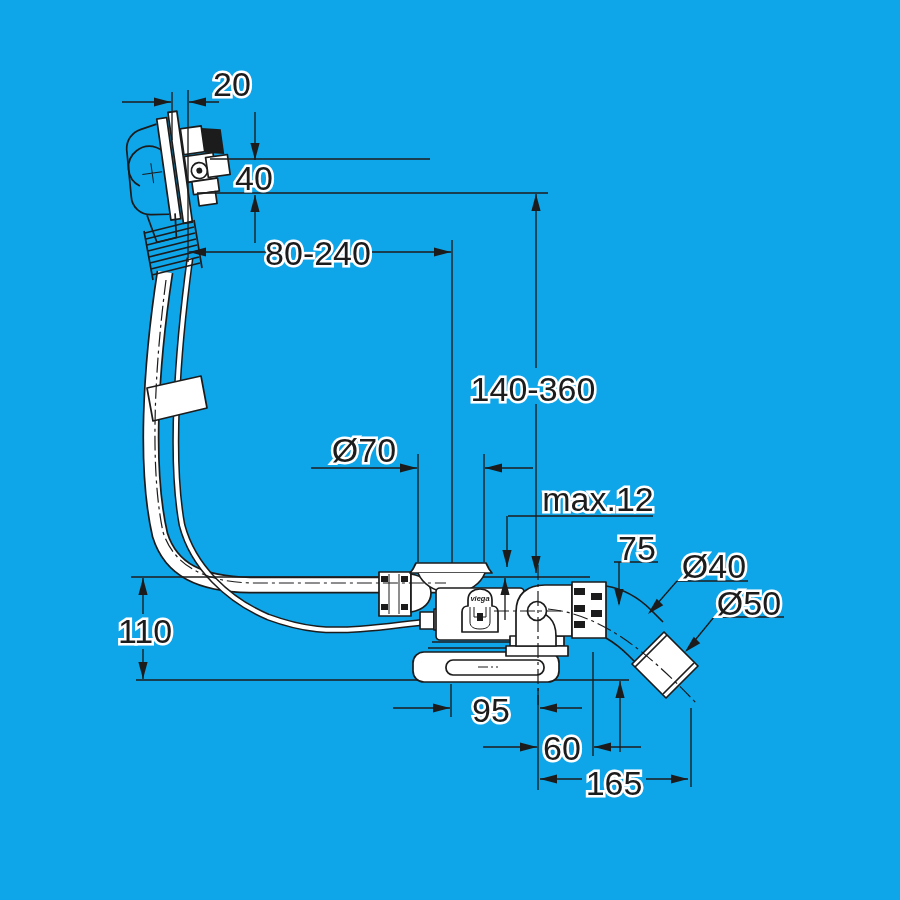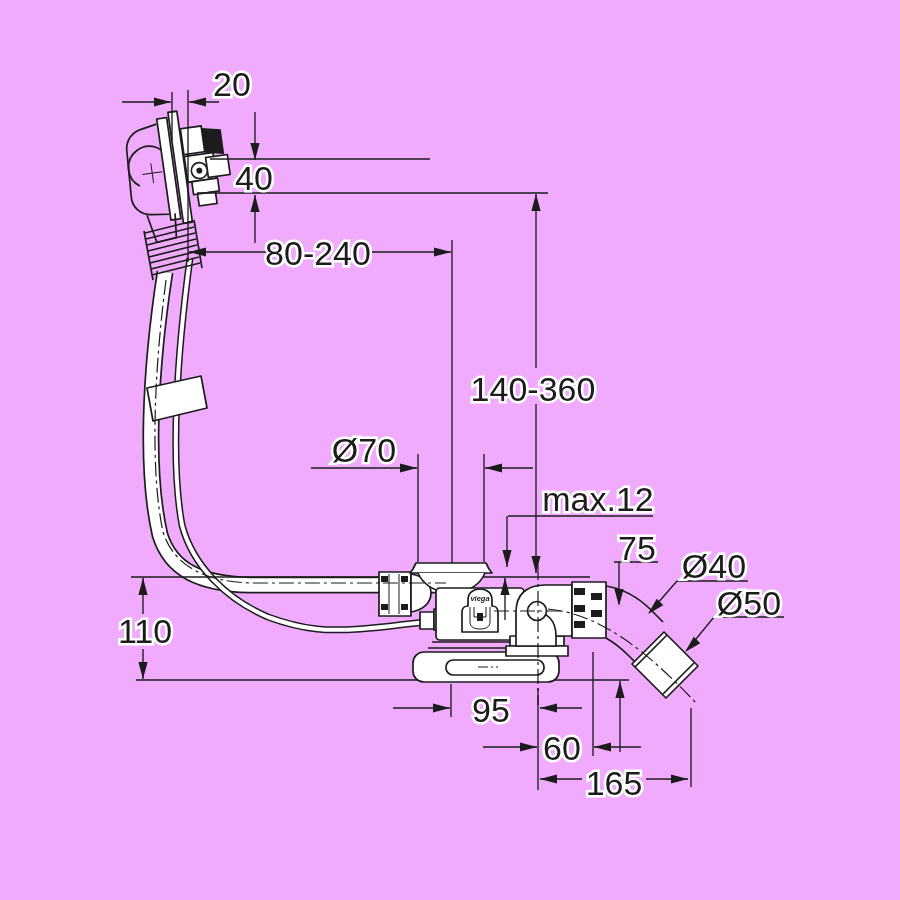--- a/index.html
+++ b/index.html
@@ -1,16 +1,16 @@
 <!DOCTYPE html>
 <html><head>
 <meta charset="utf-8">
 <style>
   html,body{margin:0;padding:0;background:#fff;}
-  .stage{width:900px;height:900px;background:#f0abfc;position:relative;overflow:hidden;}
+  .stage{width:900px;height:900px;background:#0ea5e9;position:relative;overflow:hidden;}
   svg{display:block;}
   .draw{stroke:#1c1c1c;stroke-width:1.7;fill:none;stroke-linejoin:round;stroke-linecap:butt;}
   .fillw{fill:#ffffff;}
   .dark{fill:#1c1c1c;stroke:none;}
   .dim{stroke:#1c1c1c;stroke-width:1.35;fill:none;}
   .thin{stroke:#1c1c1c;stroke-width:1;fill:none;}
   .cl{stroke:#1c1c1c;stroke-width:1.2;fill:none;stroke-dasharray:15 4 3 4;}
   .ah{fill:#1c1c1c;stroke:none;}
   text.dimlab{font-family:"Liberation Sans", sans-serif;font-size:34px;fill:#1c1c1c;
     text-anchor:middle;paint-order:stroke;stroke:#ffffff;stroke-width:5px;}

